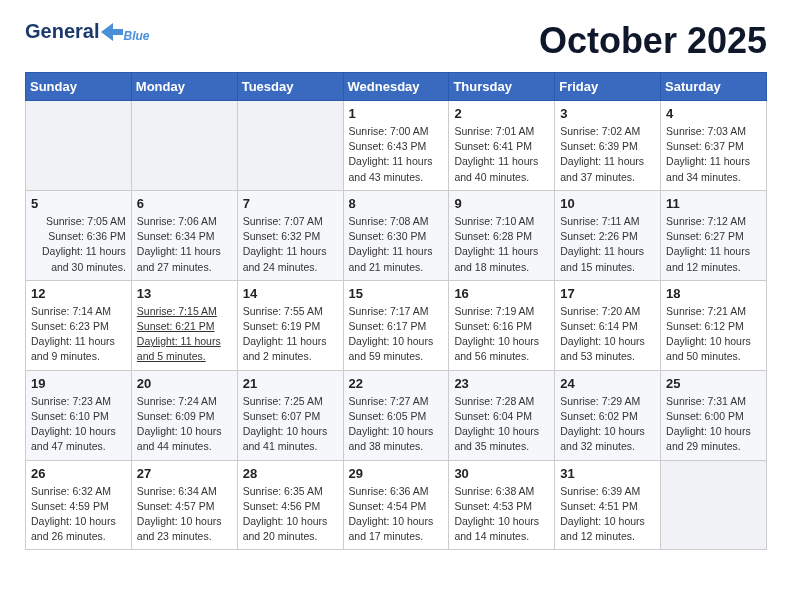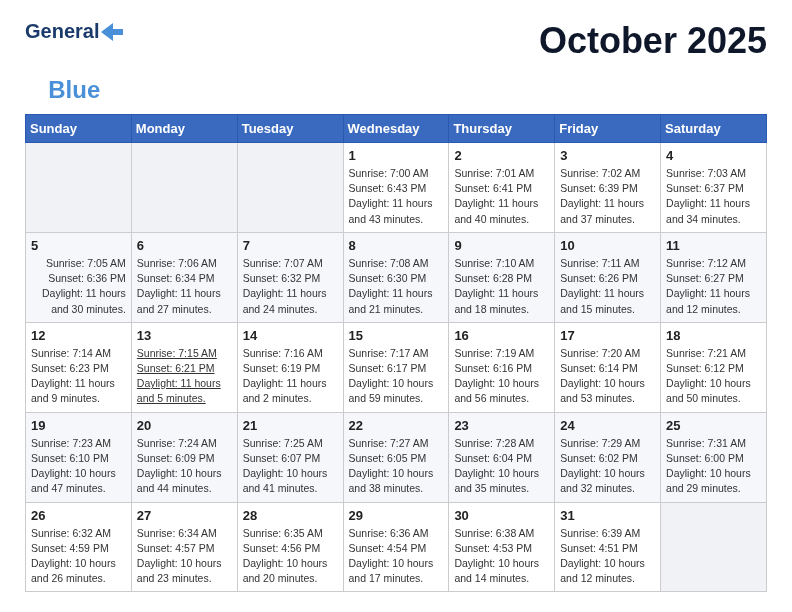--- a/index.html
+++ b/index.html
@@ -11,23 +11,22 @@
       padding: 20px 25px;
     }
     .header {
       display: flex;
       align-items: flex-start;
       justify-content: space-between;
       margin-bottom: 10px;
     }
     .logo {
       display: flex;
-      flex-direction: column;
-      align-items: center;
-      gap: 37px;
+      flex-direction: row;
+      align-items: flex-end;
     }
     .title-block {
       text-align: right;
     }
     .month-title {
       font-size: 36px;
       font-weight: bold;
       color: #0f172a;
     }
     .subtitle {
@@ -79,21 +78,21 @@
 <body>
 
 <div class="header">
   <div class="logo">
     <div style="display:flex;align-items:center;">
       <span style="font-size:20px;font-weight:bold;color:#1a3a6b;">General</span>
       <svg width="22" height="18" viewBox="0 0 22 18" style="margin-left:2px;">
         <polygon points="0,9 12,0 12,6 22,6 22,12 12,12 12,18" fill="#4a90d9"></polygon>
       </svg>
     </div>
-    <span style="font-size:24px;font-weight:bold;color:#4a90d9;margin-top:-4px;">Blue</span>
+    <span style="font-size:12px;font-weight:bold;color:#4a90d9;margin-top:-4px;font-style:italic;">Blue</span>
   </div>
   <div class="title-block">
     <div class="month-title">October 2025</div>
   </div>
 </div>
 
 <table>
   <thead>
     <tr id="weekday-header">
         <th>Sunday</th>
@@ -171,21 +170,21 @@
         <td>
           <span class="day-num">9</span>
           <div class="day-info" style="white-space: pre-line;">Sunrise: 7:10 AM
 Sunset: 6:28 PM
 Daylight: 11 hours
 and 18 minutes.</div>
         </td>
         <td>
           <span class="day-num">10</span>
           <div class="day-info" style="white-space: pre-line;">Sunrise: 7:11 AM
-Sunset: 6:26 PM
+Sunset: 2:26 PM
 Daylight: 11 hours
 and 15 minutes.</div>
         </td>
         <td>
           <span class="day-num">11</span>
           <div class="day-info" style="white-space: pre-line;">Sunrise: 7:12 AM
 Sunset: 6:27 PM
 Daylight: 11 hours
 and 12 minutes.</div>
         </td>
@@ -200,21 +199,21 @@
         </td>
         <td>
           <span class="day-num">13</span>
           <div class="day-info" style="white-space: pre-line; text-decoration: underline;">Sunrise: 7:15 AM
 Sunset: 6:21 PM
 Daylight: 11 hours
 and 5 minutes.</div>
         </td>
         <td>
           <span class="day-num">14</span>
-          <div class="day-info" style="white-space: pre-line;">Sunrise: 7:16 AM
+          <div class="day-info" style="white-space: pre-line;">Sunrise: 7:55 AM
 Sunset: 6:19 PM
 Daylight: 11 hours
 and 2 minutes.</div>
         </td>
         <td>
           <span class="day-num">15</span>
           <div class="day-info" style="white-space: pre-line;">Sunrise: 7:17 AM
 Sunset: 6:17 PM
 Daylight: 10 hours
 and 59 minutes.</div>

